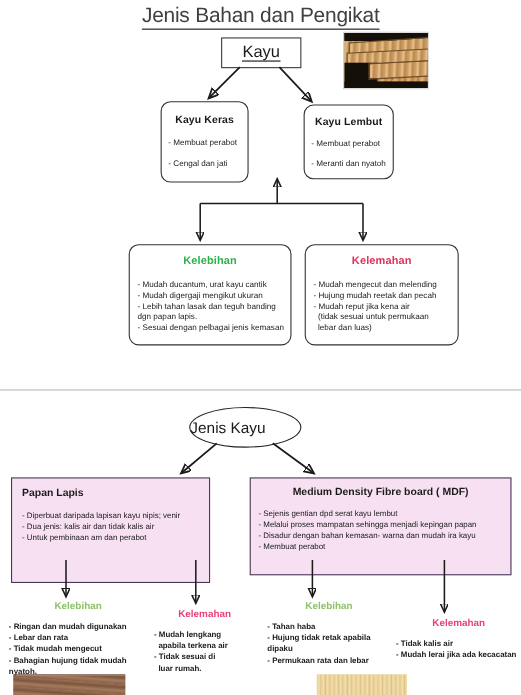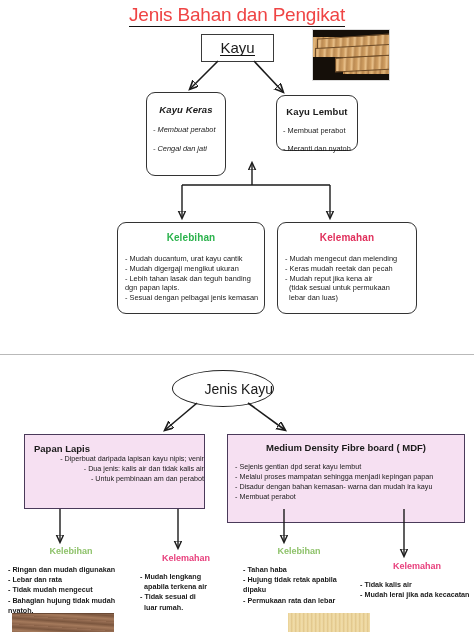--- a/index.html
+++ b/index.html
@@ -24,21 +24,21 @@
   .abs { position: absolute; }
 
   
   #page-title {
     left: 0; top: 4px;
     width: 474px;
     text-align: center;
     font-size: 19px;
     font-weight: 400;
     letter-spacing: -0.2px;
-    color: #ef4444;
+    color: #404040;
   }
   #page-title .u {
     border-bottom: 1.4px solid #111;
     padding-bottom: 1px;
   }
 
   
   #kayu-box {
     left: 201px; top: 34px;
     width: 71px; height: 26px;
@@ -92,26 +92,26 @@
   .rbox ul {
     margin: 0; padding: 0;
     list-style: none;
   }
   .rbox li {
     font-size: 7.4px;
     line-height: 1.32;
     white-space: pre;
   }
 
-  #kayu-keras-box { left: 146px; top: 92px; width: 80px; height: 84px; font-style: italic; }
+  #kayu-keras-box { left: 146px; top: 92px; width: 80px; height: 74px; }
   #kayu-keras-box .title { margin-top: 11px; }
   #kayu-keras-box ul { margin-top: 10px; padding-left: 6px; }
   #kayu-keras-box li { margin-bottom: 9px; }
 
-  #kayu-lembut-box { left: 276px; top: 95px; width: 82px; height: 56px; }
+  #kayu-lembut-box { left: 276px; top: 95px; width: 82px; height: 68px; }
   #kayu-lembut-box .title { margin-top: 10px; }
   #kayu-lembut-box ul { margin-top: 9px; padding-left: 6px; }
   #kayu-lembut-box li { margin-bottom: 8px; }
 
   #kelebihan-box-1 { left: 117px; top: 222px; width: 148px; height: 92px; }
   #kelebihan-box-1 .title { margin-top: 9px; color: #2bb24c; font-size: 10px; }
   #kelebihan-box-1 ul { margin-top: 11px; padding-left: 7px; }
 
   #kelemahan-box-1 { left: 277px; top: 222px; width: 140px; height: 92px; }
   #kelemahan-box-1 .title { margin-top: 9px; color: #e0305c; font-size: 10px; }
@@ -126,39 +126,39 @@
 
   
   #jenis-kayu-ellipse {
     left: 172px; top: 370px;
     width: 100px; height: 35px;
     border: 1.3px solid #222;
     border-radius: 50%;
     background: #fff;
     display: flex;
     align-items: center;
-    justify-content: flex-end;
+    justify-content: flex-start;
     font-size: 14px;
   }
 
   
   .pbox {
     border: 1.3px solid #4a3a5a;
     background: #f6e0f2;
     box-sizing: border-box;
   }
   .pbox ul { margin: 0; padding: 0; list-style: none; }
   .pbox li { font-size: 7.2px; line-height: 1.4; white-space: pre; }
 
-  #papan-lapis-box { left: 24px; top: 434px; width: 181px; height: 75px; }
+  #papan-lapis-box { left: 10px; top: 434px; width: 181px; height: 96px; }
   #papan-lapis-box .ttl {
     font-weight: bold; font-size: 9.5px;
     margin: 8px 0 0 9px;
   }
-  #papan-lapis-box ul { padding-left: 9px; text-align: right; }
+  #papan-lapis-box ul { margin-top: 10px; padding-left: 9px; }
 
   #mdf-box { left: 227px; top: 434px; width: 238px; height: 89px; }
   #mdf-box .ttl {
     font-weight: bold; font-size: 9.5px;
     text-align: center; margin-top: 7px;
   }
   #mdf-box ul { margin-top: 9px; padding-left: 7px; }
 
   
   .colhead {
@@ -251,21 +251,21 @@
       <li>- Lebih tahan lasak dan teguh banding</li>
       <li>dgn papan lapis.</li>
       <li>- Sesuai dengan pelbagai jenis kemasan</li>
     </ul>
   </div>
 
   <div class="abs rbox" id="kelemahan-box-1">
     <div class="title">Kelemahan</div>
     <ul>
       <li>- Mudah mengecut dan melending</li>
-      <li>- Keras mudah reetak dan pecah</li>
+      <li>- Hujung mudah reetak dan pecah</li>
       <li>- Mudah reput jika kena air</li>
       <li>  (tidak sesuai untuk permukaan</li>
       <li>  lebar dan luas)</li>
     </ul>
   </div>
 
   <div class="abs" id="section-divider"></div>
 
   <div class="abs" id="jenis-kayu-ellipse">
       <span>Jenis Kayu</span>

